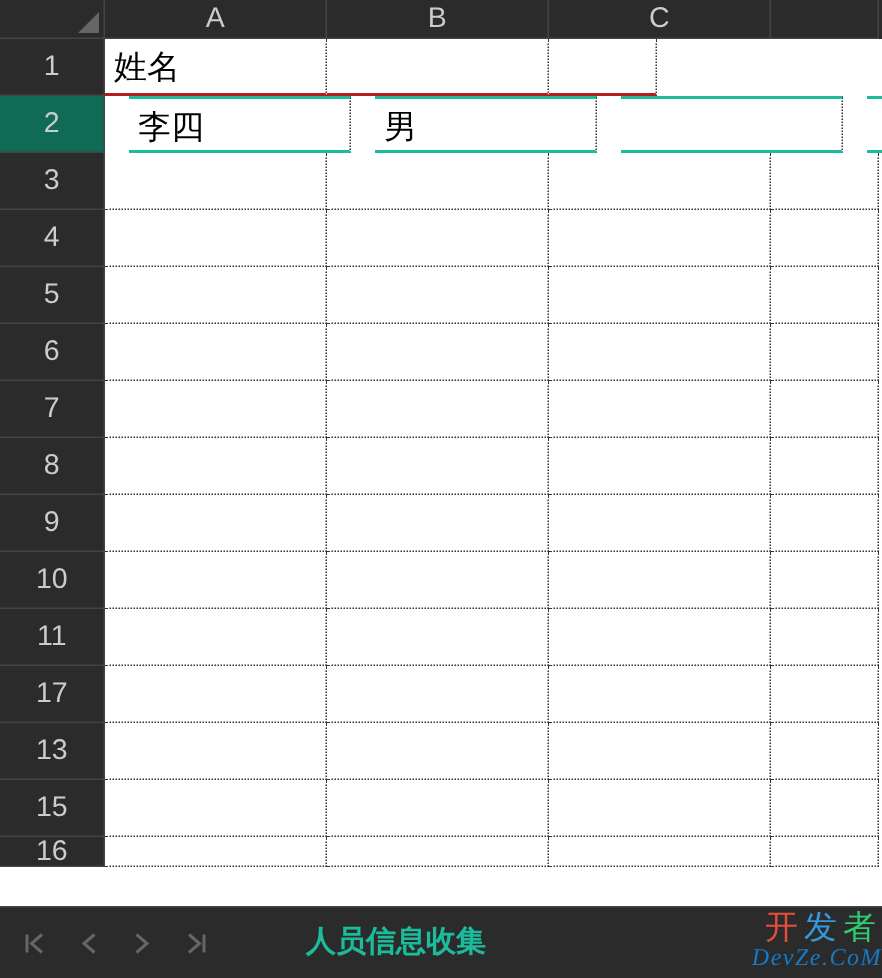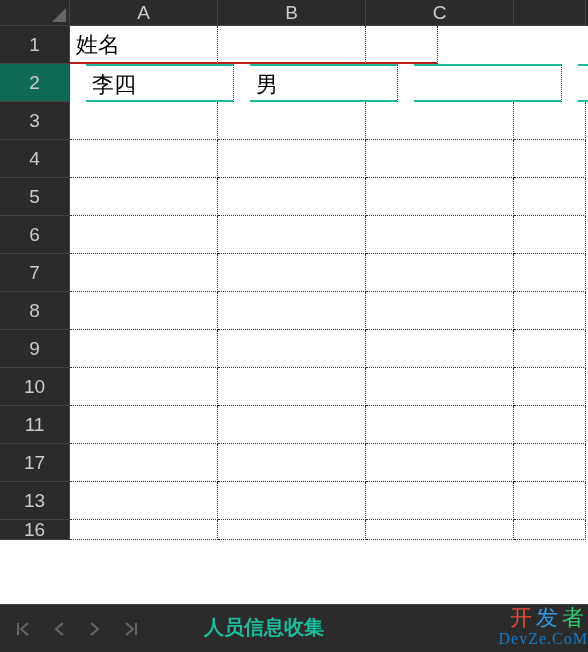--- a/index.html
+++ b/index.html
@@ -164,20 +164,21 @@
       font-size: 22px;
       letter-spacing: 4px;
       display: flex;
     }
     .watermark-top span:nth-child(1){ color:#e74c3c; }
     .watermark-top span:nth-child(2){ color:#3498db; }
     .watermark-top span:nth-child(3){ color:#2ecc71; }
     .watermark-bottom {
       font-size: 16px;
       color: #167ac6;
+      font-style: italic;
       letter-spacing: 1px;
     }
   </style>
 </head>
 <body>
 
 <div class="spreadsheet">
   <div class="grid-container">
     <div class="header-row">
       <div class="corner-cell"></div>
@@ -270,20 +271,27 @@
           <div class="cell col-C"></div>
           <div class="cell col-D"></div>
         </div>
         <div class="data-row row-13">
           <div class="row-header">13</div>
           <div class="cell col-A"></div>
           <div class="cell col-B"></div>
           <div class="cell col-C"></div>
           <div class="cell col-D"></div>
         </div>
+        <div class="data-row row-15">
+          <div class="row-header">15</div>
+          <div class="cell col-A"></div>
+          <div class="cell col-B"></div>
+          <div class="cell col-C"></div>
+          <div class="cell col-D"></div>
+        </div>
         <div class="data-row row-16 row-last">
           <div class="row-header">16</div>
           <div class="cell col-A"></div>
           <div class="cell col-B"></div>
           <div class="cell col-C"></div>
           <div class="cell col-D"></div>
         </div>
       </div>
   </div>
 

